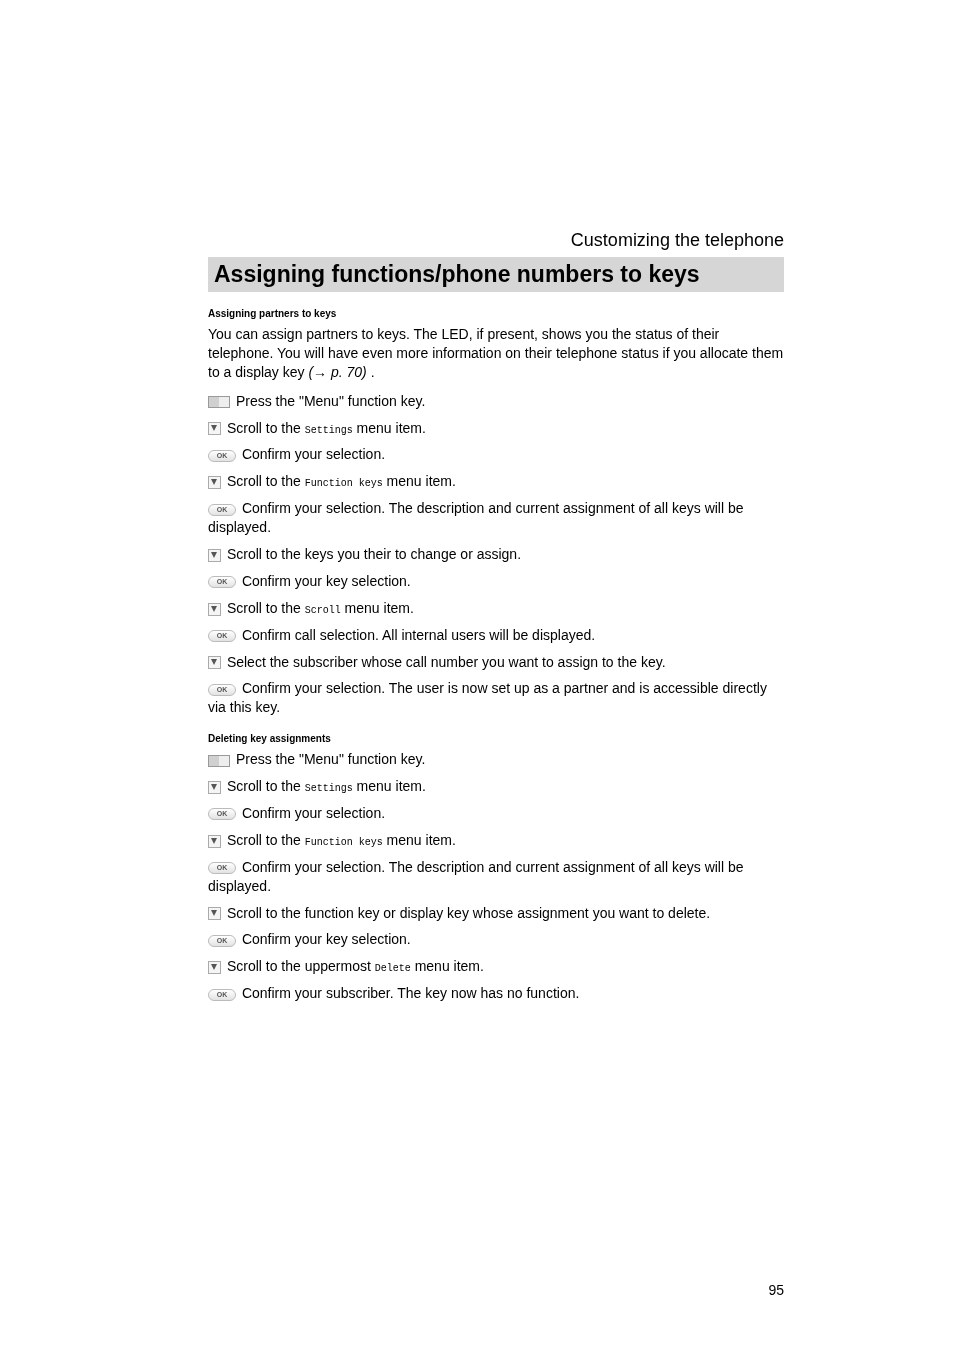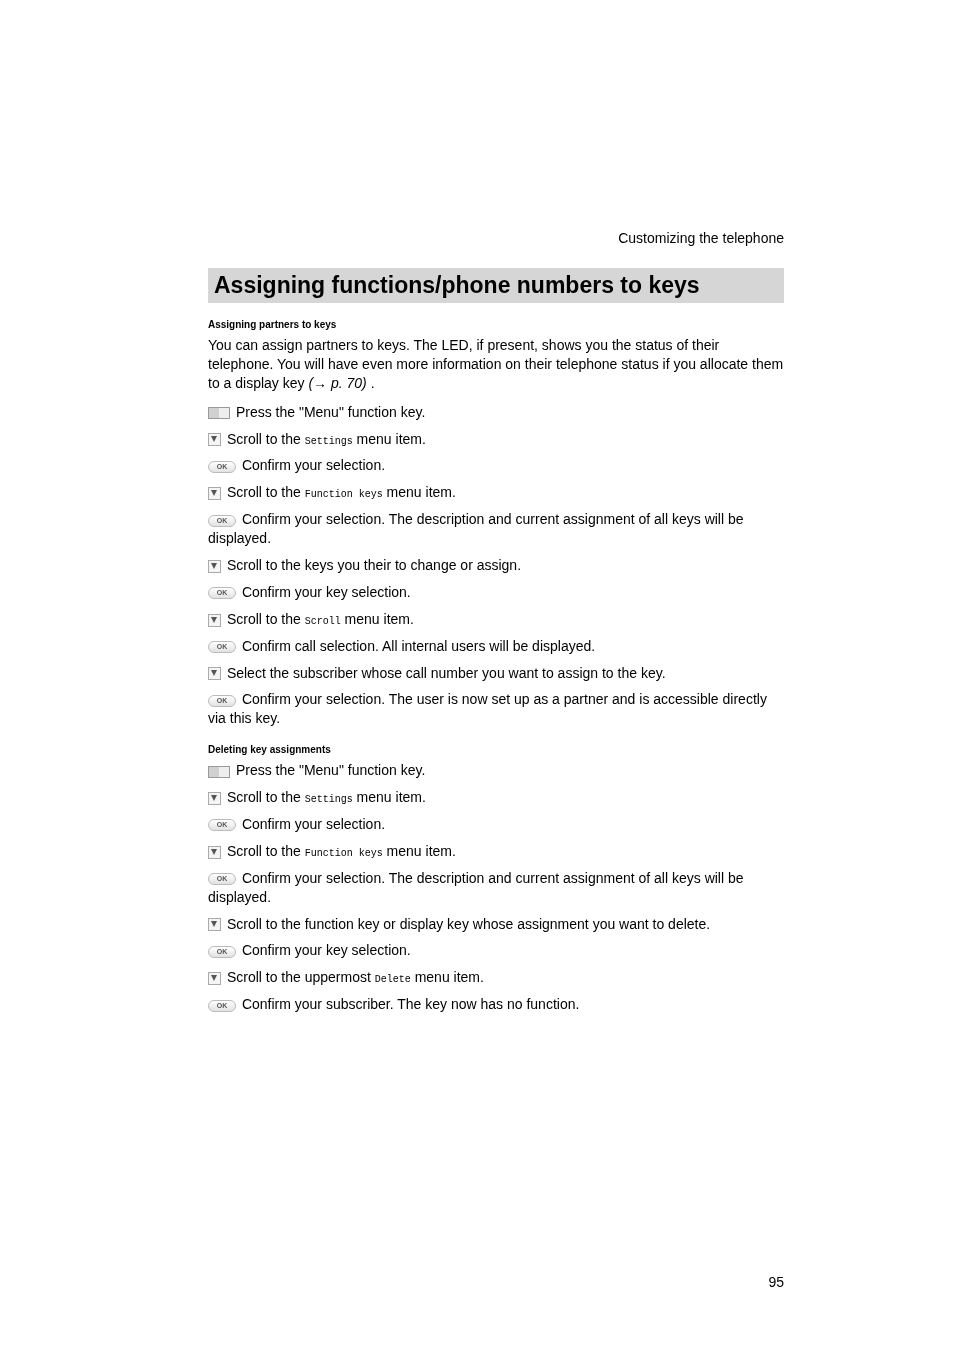--- a/index.html
+++ b/index.html
@@ -12,22 +12,22 @@
     width: 954px;
   }
   .page {
     padding: 230px 170px 60px 208px;
     box-sizing: border-box;
     min-height: 1350px;
     position: relative;
   }
   .header-right {
     text-align: right;
-    font-size: 14px;
-    margin-bottom: 22px;
+    font-size: 18px;
+    margin-bottom: 6px;
   }
   .section-title {
     background: #d6d6d6;
     font-weight: bold;
     font-size: 23px;
     padding: 4px 6px;
     margin-bottom: 14px;
   }
   .subhead {
     font-weight: bold;
@@ -48,21 +48,21 @@
     font-size: 10px;
   }
   .italic {
     font-style: italic;
   }
   .arrow {
     font-family: Arial, sans-serif;
   }
   .page-num {
     position: absolute;
-    bottom: 60px;
+    bottom: 52px;
     right: 170px;
     font-size: 14px;
   }
   .icon {
     display: inline-block;
     vertical-align: middle;
     margin-right: 2px;
   }
   .icon-menu {
     width: 22px;

